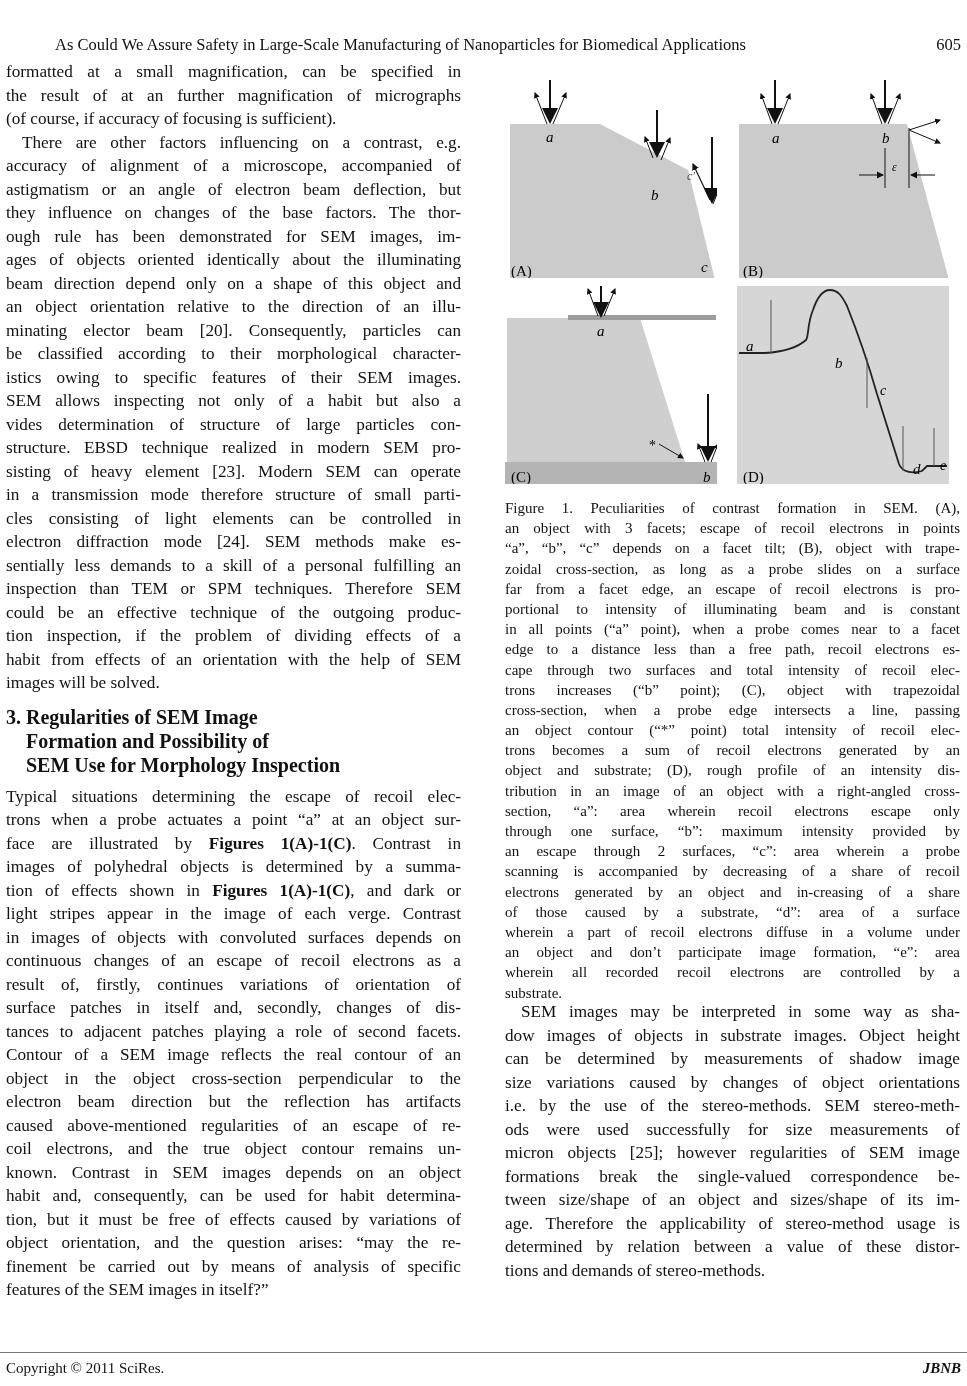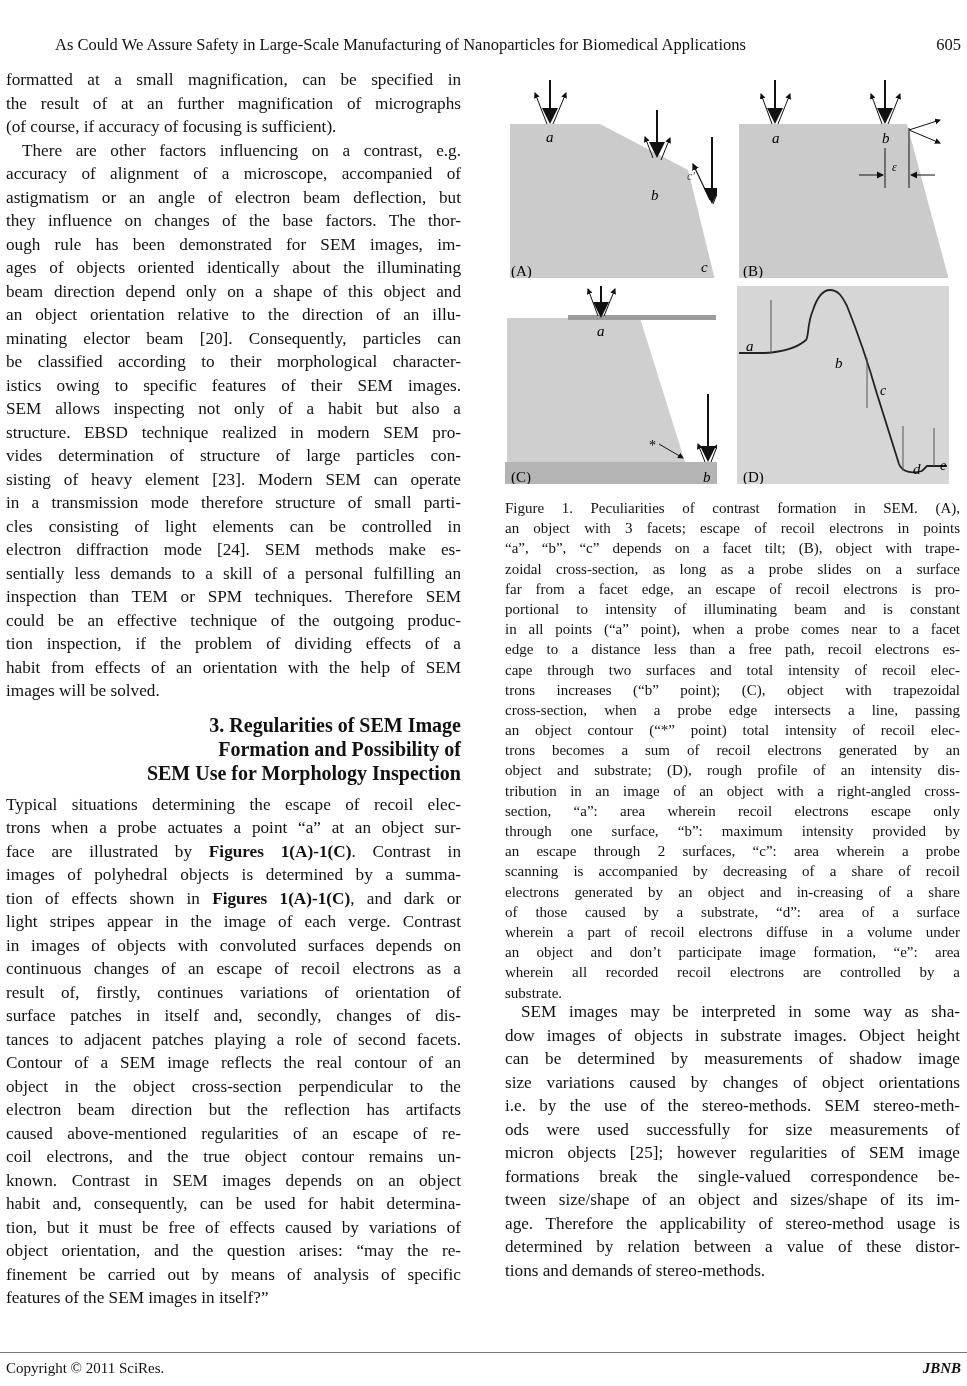--- a/index.html
+++ b/index.html
@@ -2,26 +2,26 @@
 <html><head>
 <meta charset="utf-8">
 <style>
   html, body { margin: 0; padding: 0; background: #ffffff; }
   body { width: 967px; height: 1386px; position: relative; overflow: hidden;
          font-family: "Liberation Serif", "DejaVu Serif", serif; color: #111; }
   .header { position: absolute; top: 2px; left: 0; width: 967px; height: 24px; font-size: 16.5px; margin-top: 33px; }
   .header .title { position: absolute; left: 55px; top: 0; white-space: nowrap; }
   .header .pageno { position: absolute; right: 6px; top: 0; }
   .col { position: absolute; }
-  .left { left: 6px; top: 68px; width: 455px; }
+  .left { left: 6px; top: 60px; width: 455px; }
   .line { display: block; height: 23.5px; line-height: 23.5px; font-size: 17.2px;
           text-align: justify; text-align-last: justify; white-space: nowrap; overflow: visible; }
   .line.last { text-align-last: left; }
   .line.indent { padding-left: 16px; }
-  .heading { font-weight: bold; font-size: 20px; line-height: 24px; margin-top: 10px; margin-bottom: 8px; text-align: right; }
+  .heading { font-weight: bold; font-size: 20px; line-height: 24px; margin-top: 10px; margin-bottom: 8px; }
   .heading .hl { display: block; height: 24px; white-space: nowrap; }
   .heading .hl.sub { padding-left: 20px; }
   b { font-weight: bold; }
   .figure { position: absolute; left: 505px; top: 80px; width: 455px; height: 410px; }
   .panel { position: absolute; width: 212px; height: 198px; }
   .panel svg { width: 100%; height: 100%; display: block; }
   .caption { position: absolute; left: 505px; top: 498px; width: 455px; }
   .cline { display: block; height: 20.2px; line-height: 20.2px; font-size: 15px; font-weight: normal;
            text-align: justify; text-align-last: justify; white-space: nowrap; }
   .cline.last { text-align-last: left; }
@@ -51,22 +51,22 @@
     <span class="line">astigmatism or an angle of electron beam deflection, but</span>
     <span class="line">they influence on changes of the base factors. The thor-</span>
     <span class="line">ough rule has been demonstrated for SEM images, im-</span>
     <span class="line">ages of objects oriented identically about the illuminating</span>
     <span class="line">beam direction depend only on a shape of this object and</span>
     <span class="line">an object orientation relative to the direction of an illu-</span>
     <span class="line">minating elector beam [20]. Consequently, particles can</span>
     <span class="line">be classified according to their morphological character-</span>
     <span class="line">istics owing to specific features of their SEM images.</span>
     <span class="line">SEM allows inspecting not only of a habit but also a</span>
+    <span class="line">vides determination of structure of large particles con-</span>
     <span class="line">structure. EBSD technique realized in modern SEM pro-</span>
-    <span class="line">vides determination of structure of large particles con-</span>
     <span class="line">sisting of heavy element [23]. Modern SEM can operate</span>
     <span class="line">in a transmission mode therefore structure of small parti-</span>
     <span class="line">cles consisting of light elements can be controlled in</span>
     <span class="line">electron diffraction mode [24]. SEM methods make es-</span>
     <span class="line">sentially less demands to a skill of a personal fulfilling an</span>
     <span class="line">inspection than TEM or SPM techniques. Therefore SEM</span>
     <span class="line">could be an effective technique of the outgoing produc-</span>
     <span class="line">tion inspection, if the problem of dividing effects of a</span>
     <span class="line">habit from effects of an orientation with the help of SEM</span>
     <span class="line last">images will be solved.</span>

